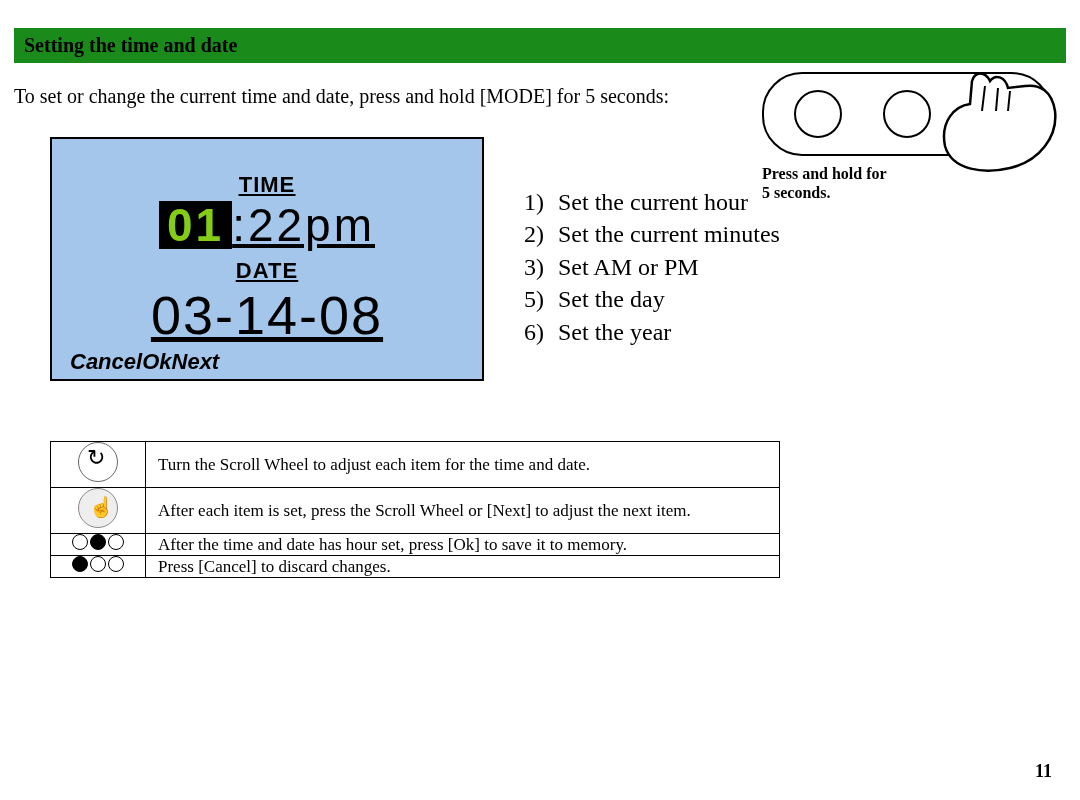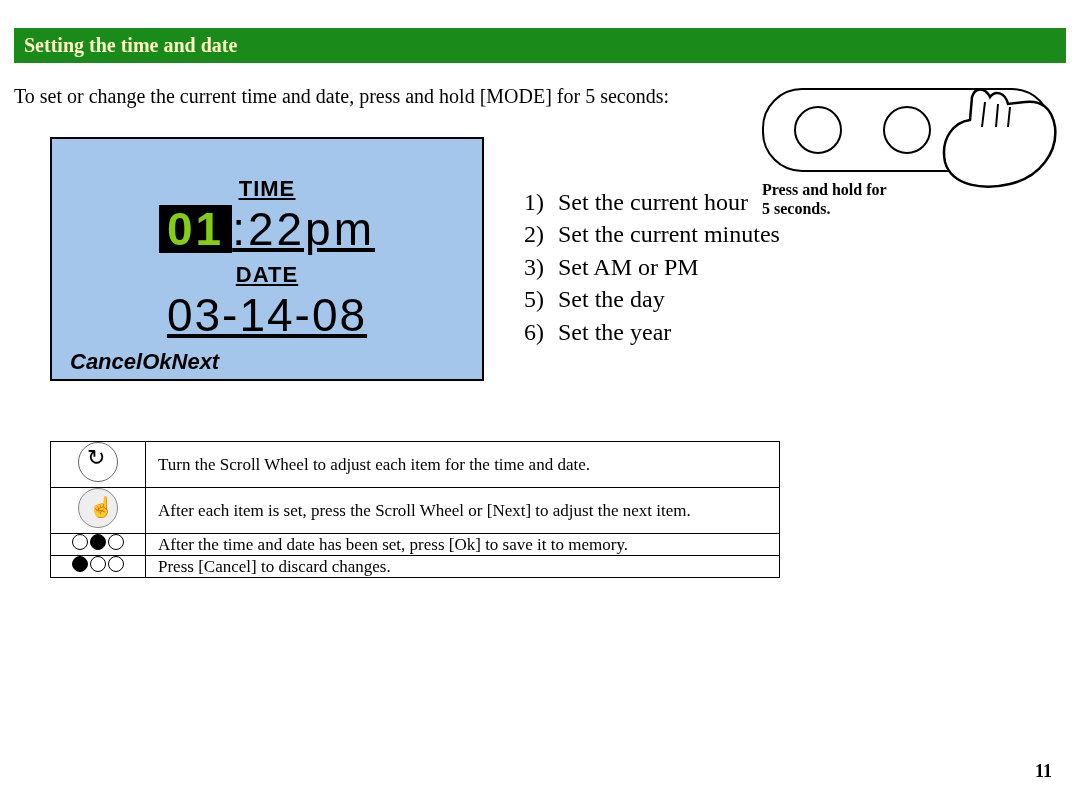--- a/index.html
+++ b/index.html
@@ -7,21 +7,21 @@
     padding: 0;
     font-family: "Times New Roman", serif;
     background: #fff;
     width: 1080px;
     height: 800px;
     position: relative;
     color: #000;
   }
   .green-bar {
     background: #1a8b1a;
-    color: #fef9c3;
+    color: #000000;
     font-weight: bold;
     font-size: 20px;
     padding: 6px 10px;
     margin: 28px 14px 14px 14px;
   }
   .intro {
     font-size: 20px;
     margin: 22px 18px 8px 14px;
   }
   .content-row {
@@ -61,21 +61,21 @@
     color: #84cc16;
     padding: 0 8px;
     font-weight: bold;
     font-size: 46px;
     line-height: 1.05;
   }
   .time-rest {
     font-size: 46px;
   }
   .date-line {
-    font-size: 46px;
+    font-size: 54px;
     letter-spacing: 2px;
     text-align: right;
   }
   .lcd-buttons {
     position: absolute;
     bottom: 4px;
     left: 0; right: 0;
     display: flex;
     justify-content: flex-start;
     padding: 0 18px 0 18px;
@@ -86,21 +86,21 @@
   }
   .steps {
     margin: 70px 0 16px 40px;
     font-size: 24px;
   }
   .steps div { line-height: 1.35; }
   .step-num { display: inline-block; width: 34px; }
   .button-diagram {
     position: absolute;
     right: 28px;
-    top: 88px;
+    top: 72px;
     width: 290px;
   }
   .btn-shell {
     height: 80px;
     border: 2px solid #000;
     border-radius: 40px;
     display: flex;
     align-items: center;
     justify-content: space-around;
     padding: 0 10px;
@@ -245,21 +245,21 @@
   <tr>
     <td><span class="press-ic"></span></td>
     <td>After each item is set, press the Scroll Wheel or [Next] to adjust the next item.</td>
   </tr>
   <tr>
     <td><span class="mini-ic">
             <span class="m"></span>
             <span class="m f"></span>
             <span class="m"></span>
           </span></td>
-    <td>After the time and date has been set, press [Ok] to save it to memory.</td>
+    <td>After the time and date has hour set, press [Ok] to save it to memory.</td>
   </tr>
   <tr>
     <td><span class="mini-ic">
             <span class="m f"></span>
             <span class="m"></span>
             <span class="m"></span>
           </span></td>
     <td>Press [Cancel] to discard changes.</td>
   </tr>
 </tbody>

